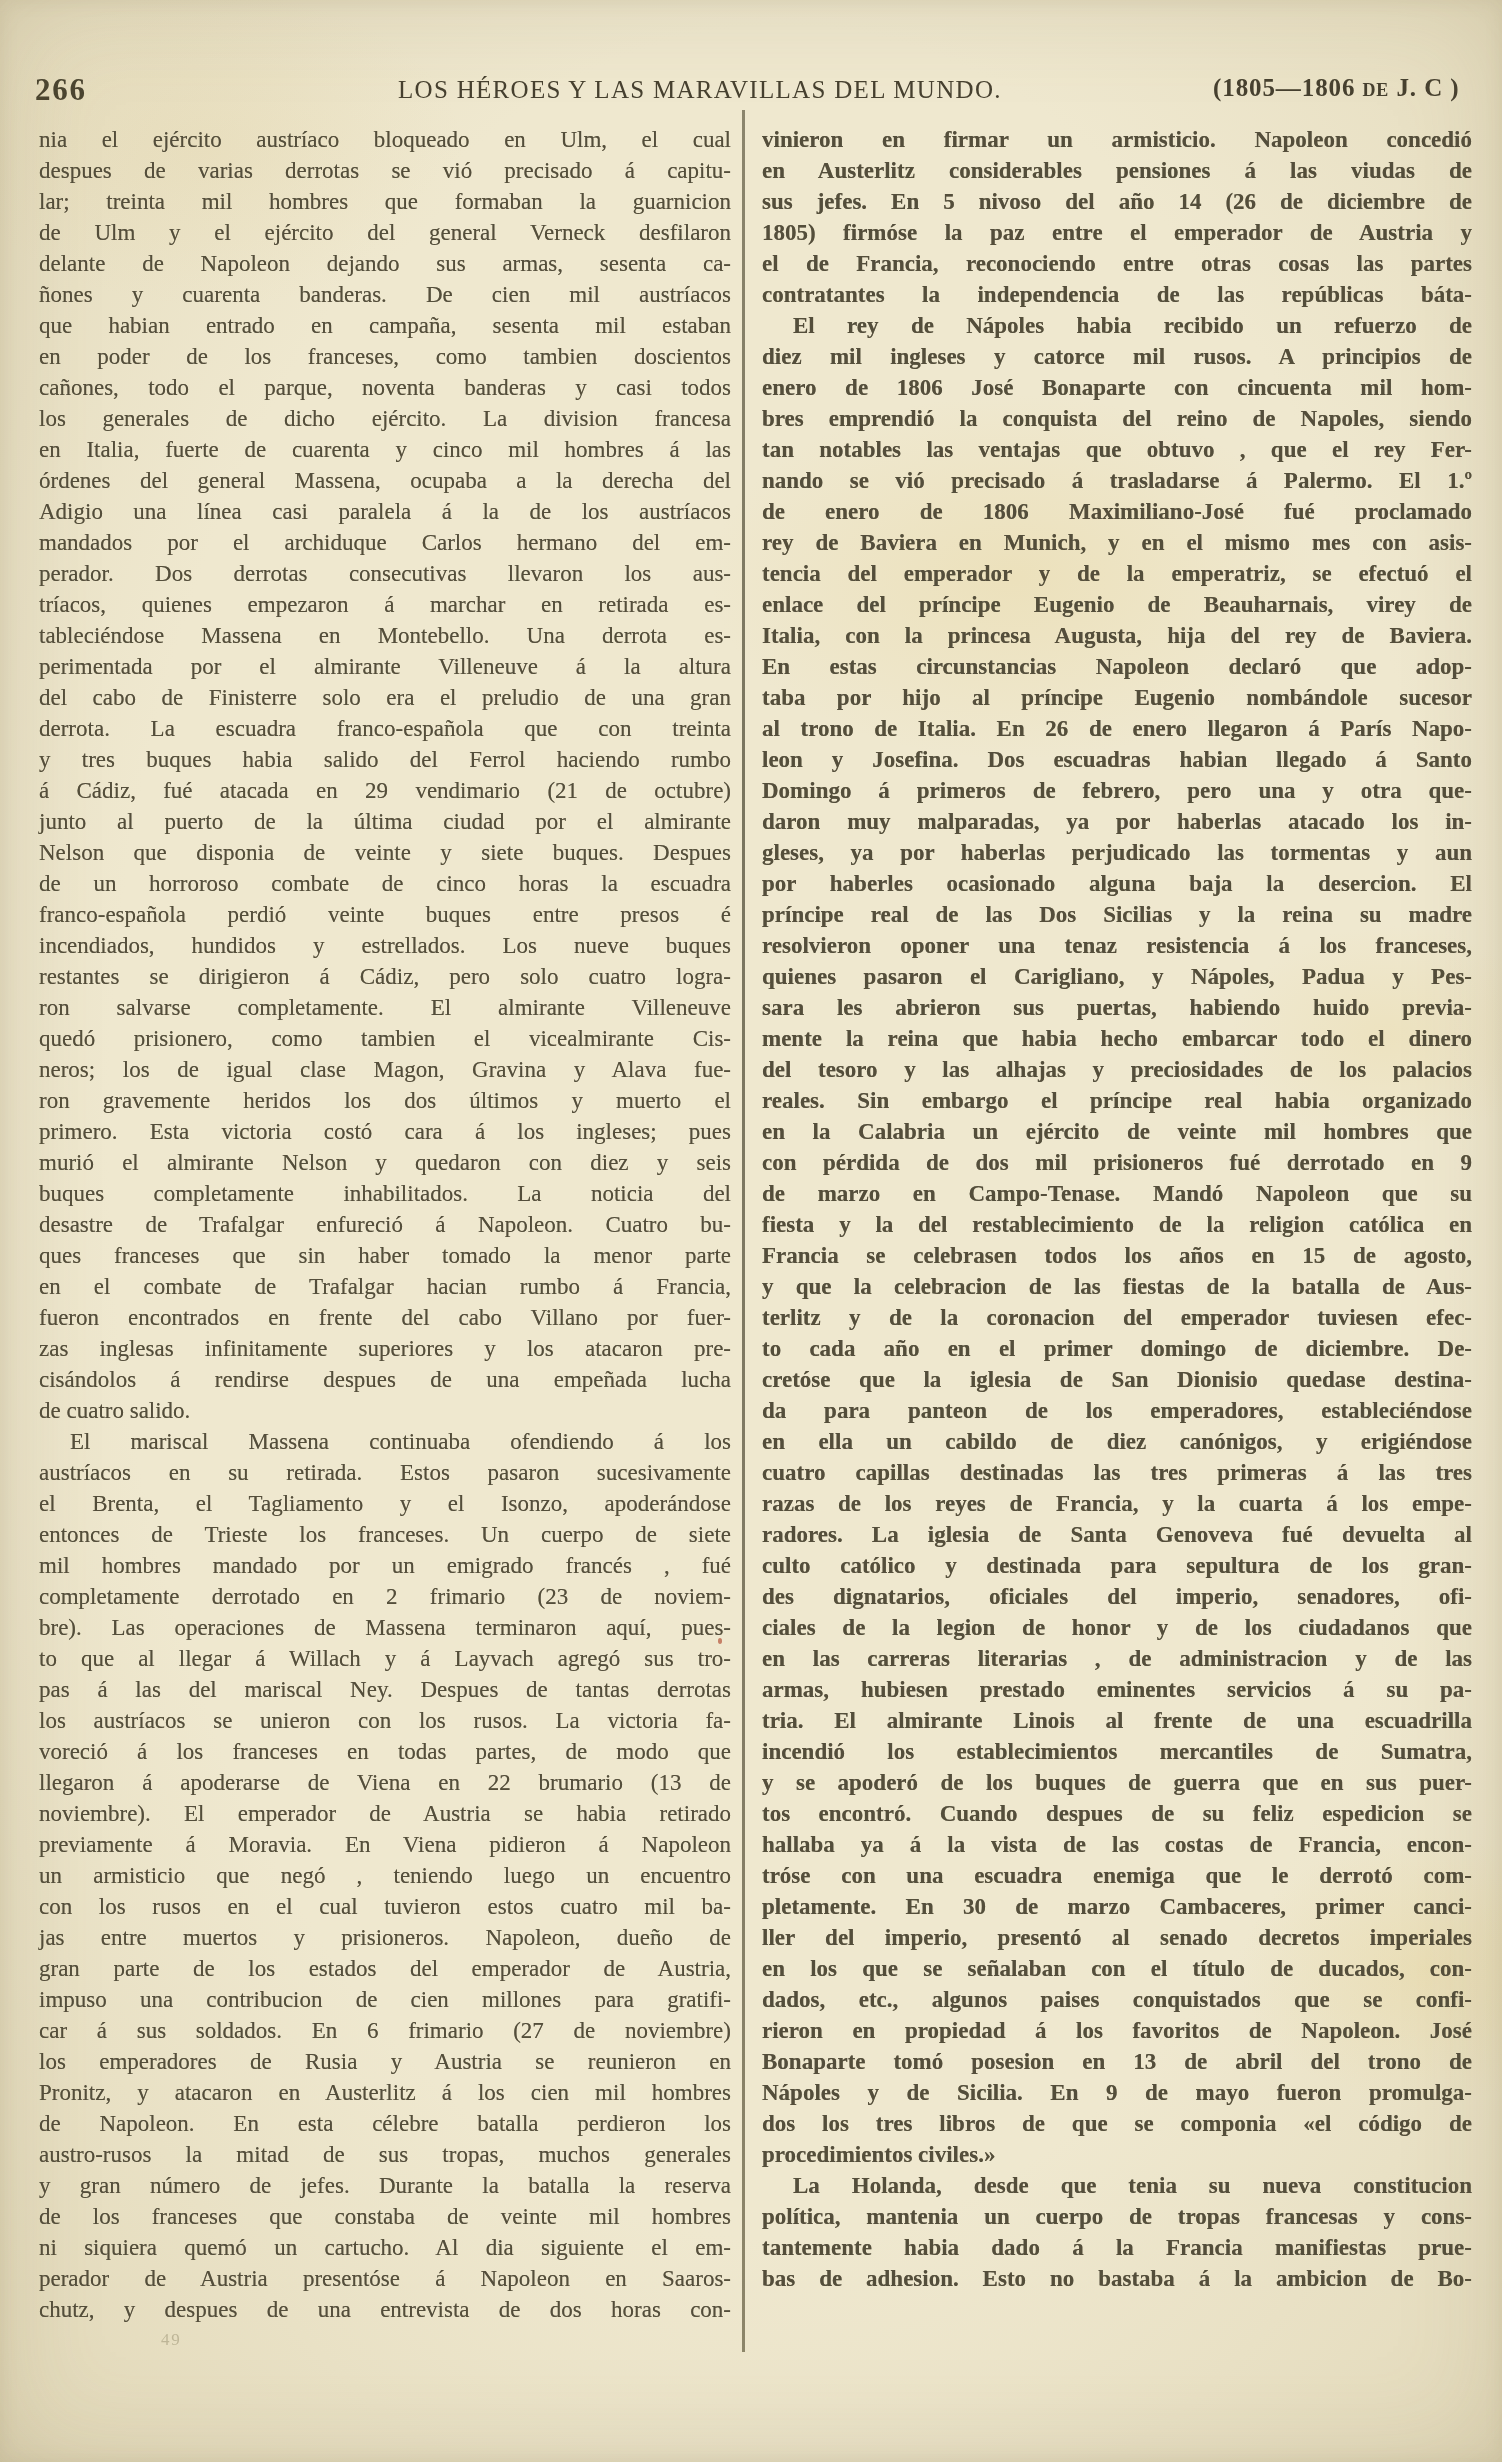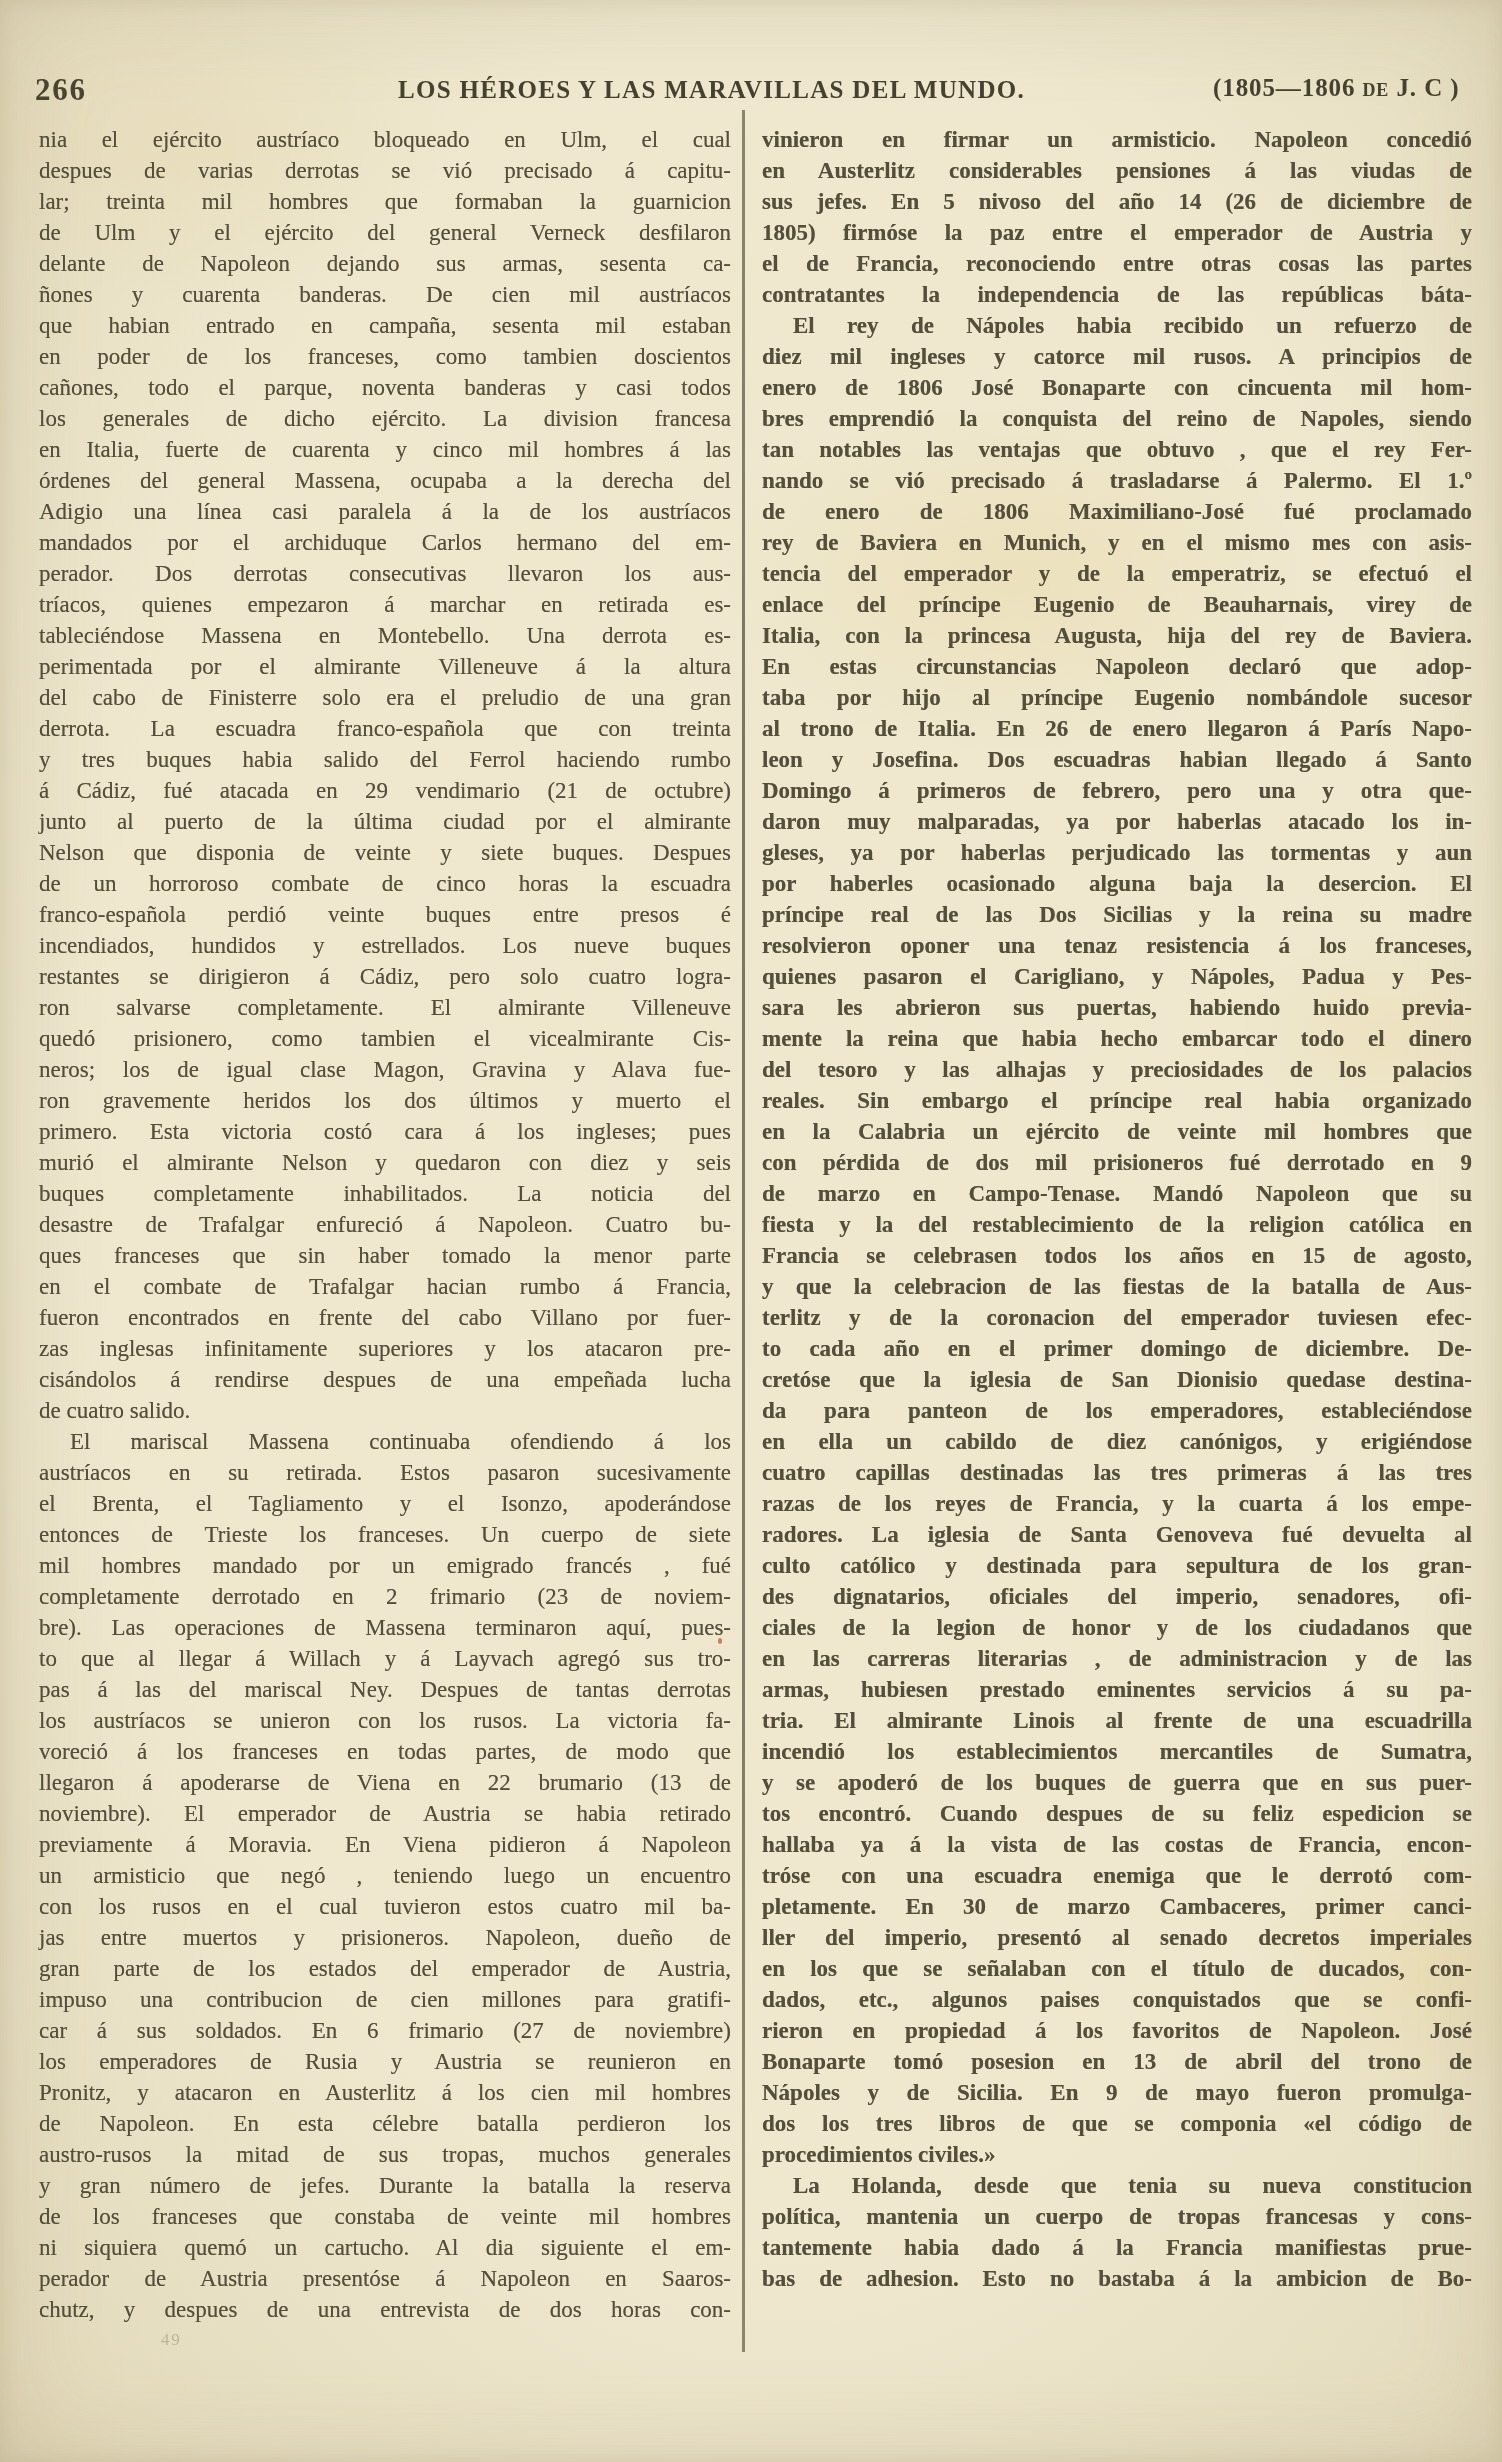--- a/index.html
+++ b/index.html
@@ -18,21 +18,21 @@
       radial-gradient(ellipse 1223px 2010px at 52% 46%, #efe8cf 55%, #e3dabb 88%, #d9cfae 100%);
     color:#4f4a37;
   }
   .header-band{position:absolute;left:0;top:0;width:1503px;height:87px;margin-top:32px;}
   .pnum{
     position:absolute;left:35px;top:40px;
     font-size:31px;font-weight:700;letter-spacing:1.7px;color:#4a4430;
   }
   .ptitle{
     position:absolute;left:398px;top:44px;
-    font-size:25px;font-weight:700;letter-spacing:1.3px;color:#474130;
+    font-size:25px;font-weight:400;letter-spacing:1.3px;color:#474130;
     white-space:nowrap;
   }
   .pdate{
     position:absolute;left:1213px;top:42px;
     font-size:25px;font-weight:700;letter-spacing:0.9px;color:#474130;
     font-variant:small-caps;white-space:nowrap;text-align:right;
   }
   .divider{
     position:absolute;left:742px;top:110px;width:2.6px;height:2242px;
     background:linear-gradient(to bottom,#7a745c,#64604b 30%,#6e6852 70%,#7b7458);

